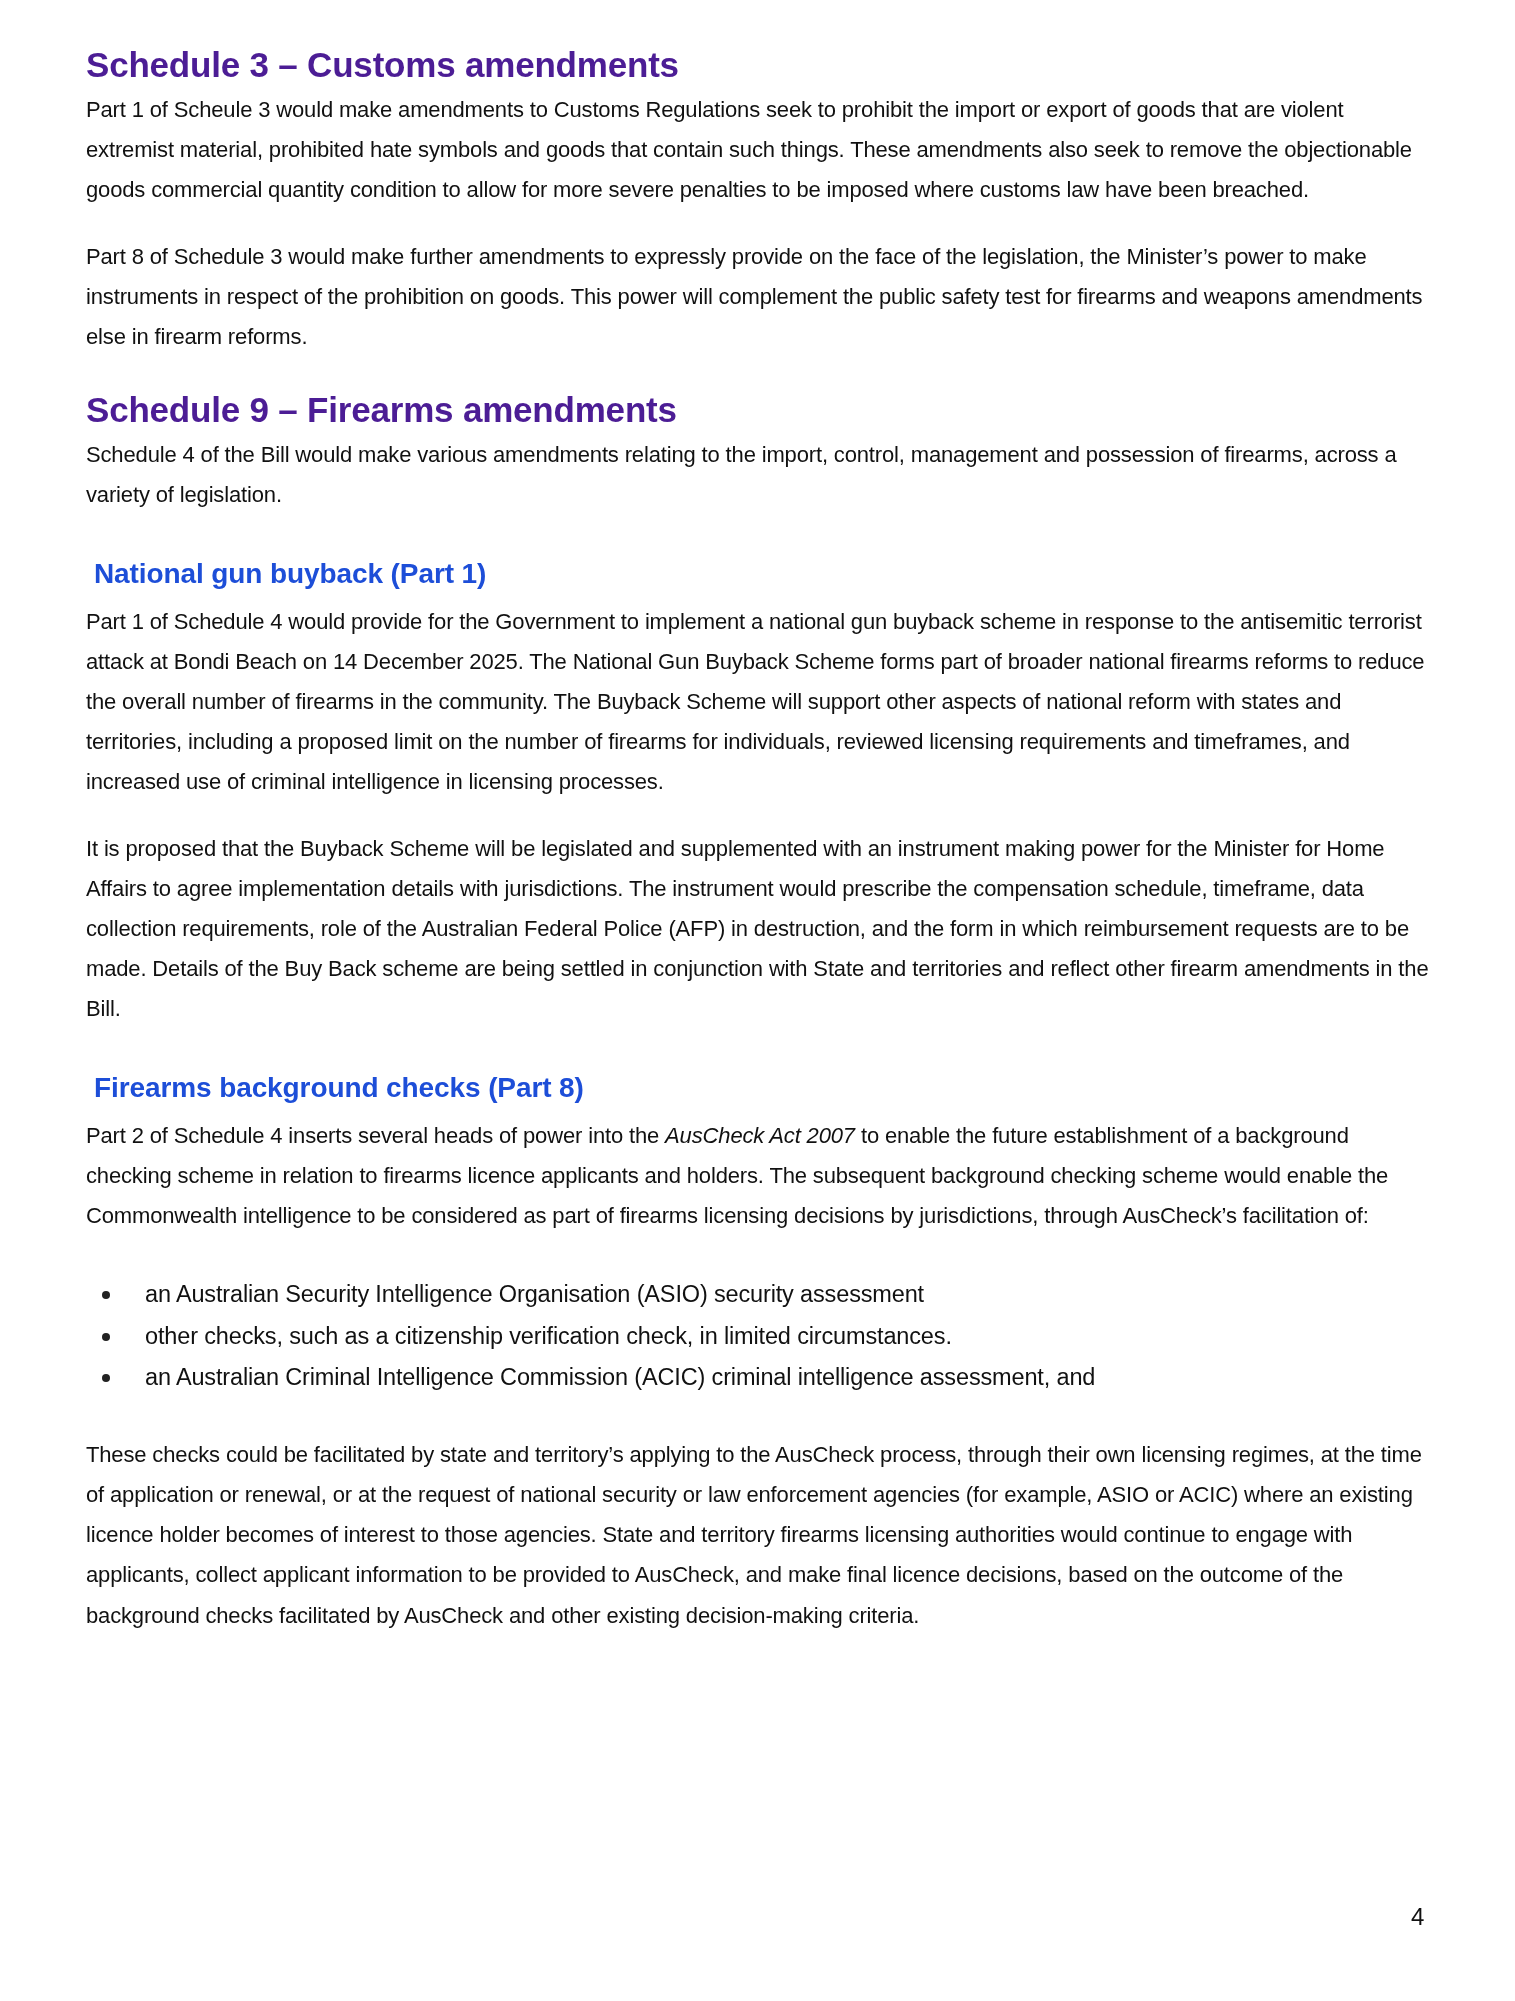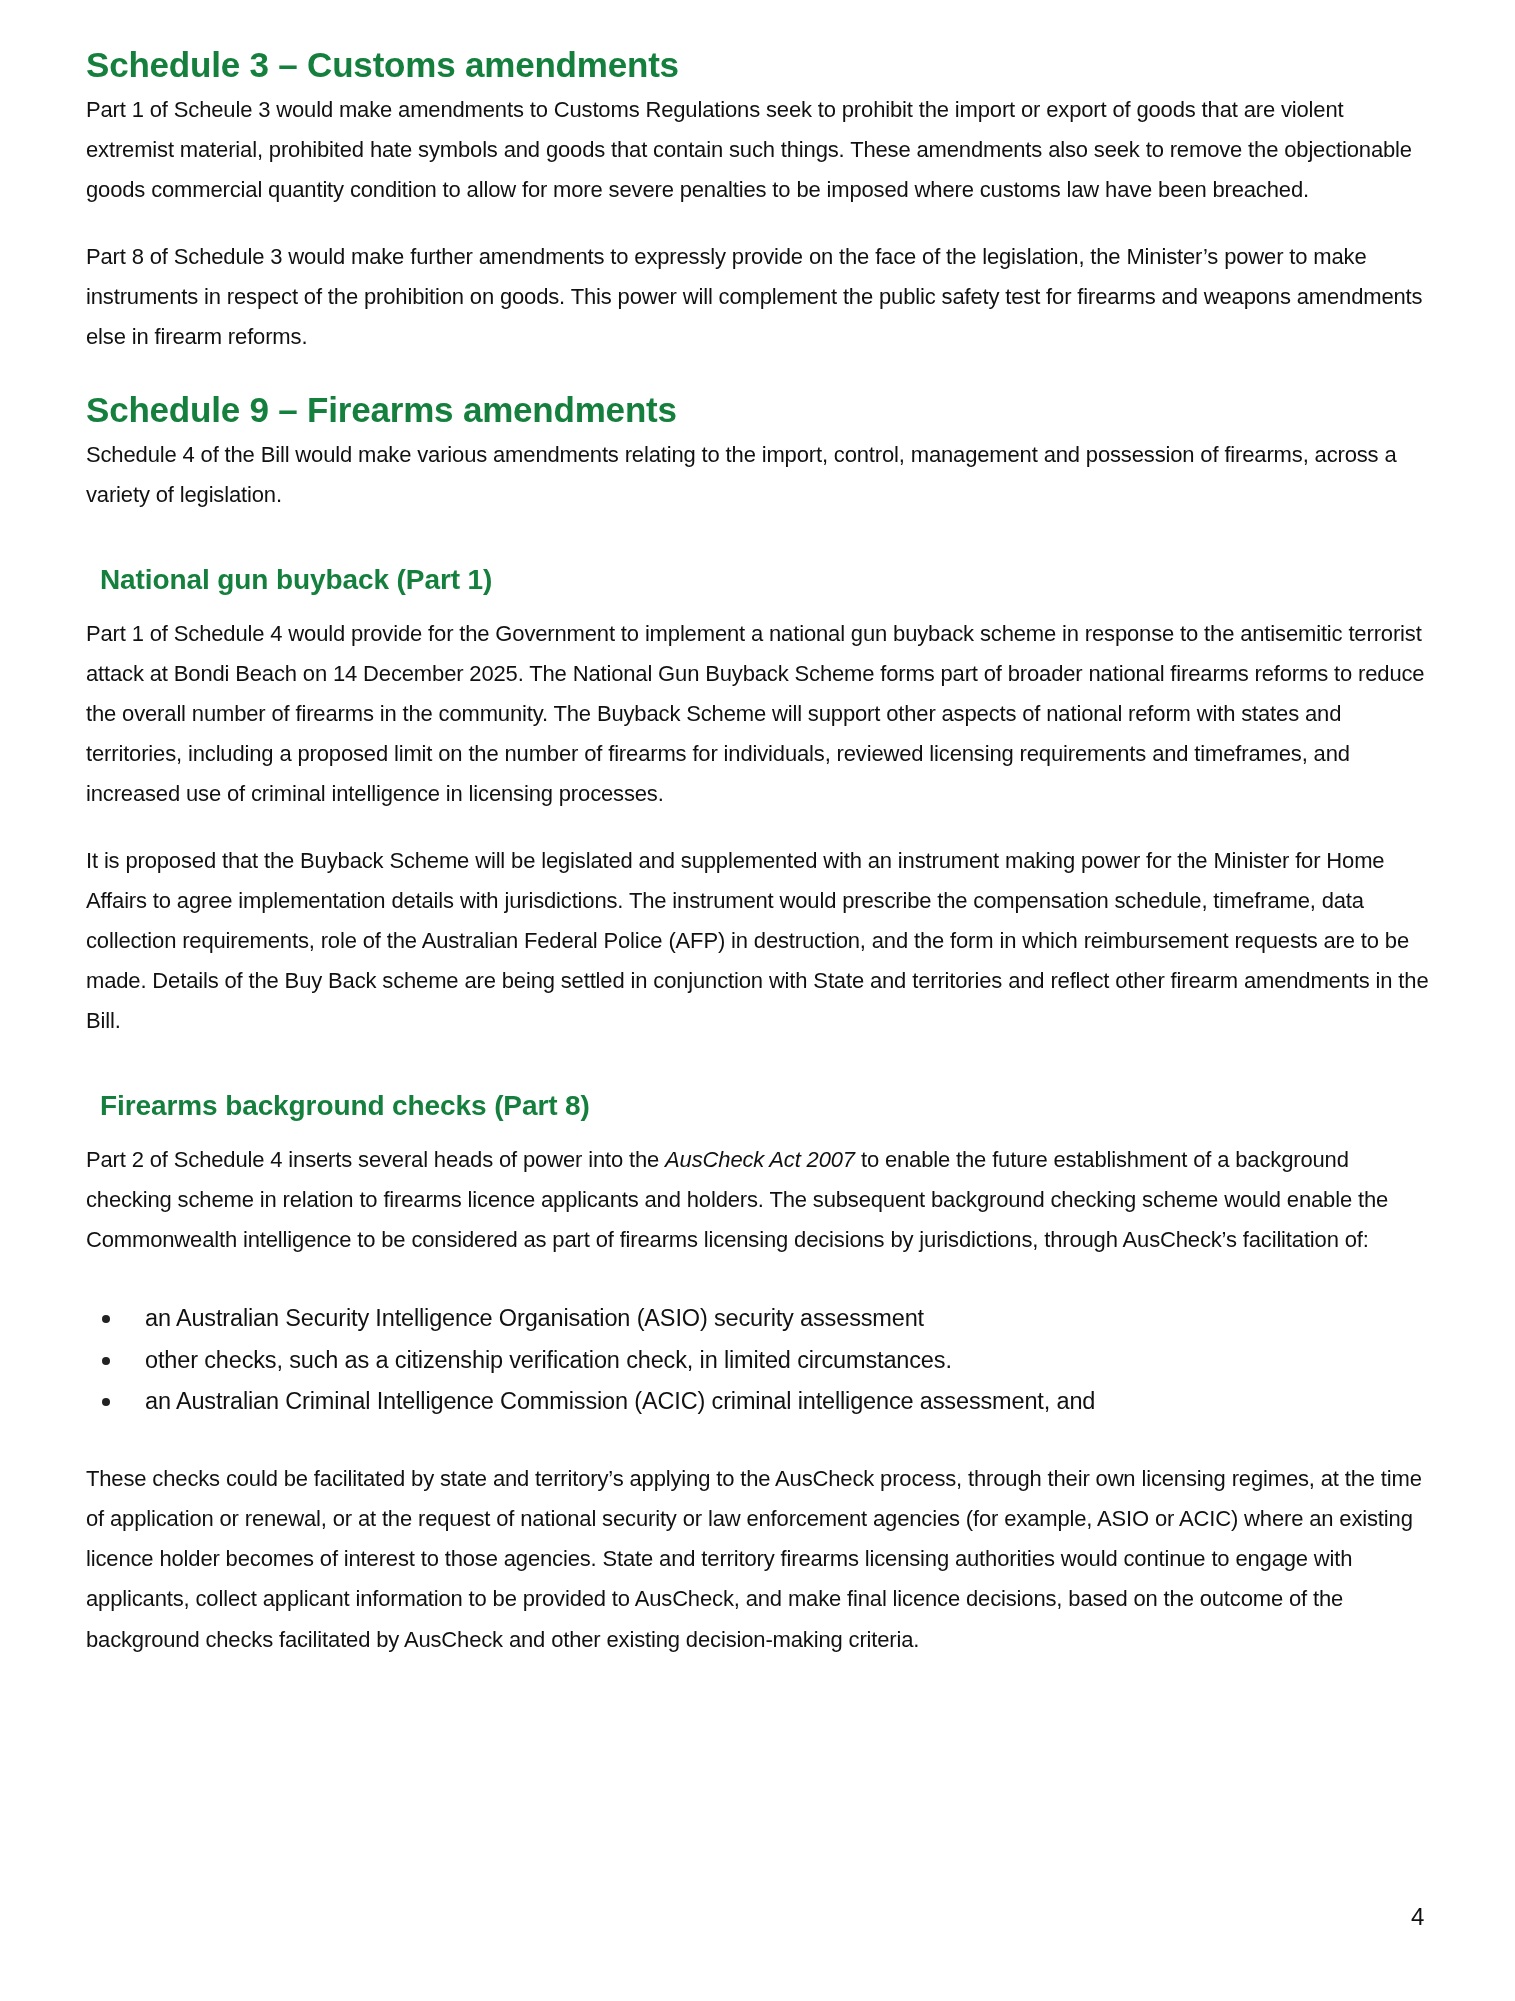--- a/index.html
+++ b/index.html
@@ -3,25 +3,25 @@
   <meta charset="utf-8">
   <style>
     html, body { margin: 0; padding: 0; background: #ffffff; }
     body {
       width: 1515px; height: 2001px; position: relative; overflow: hidden;
       font-family: "Liberation Sans", "DejaVu Sans", sans-serif;
       color: #111111;
     }
     .page { position: absolute; left: 86px; top: 40px; width: 1345px; }
     h1 {
-      margin: 0; font-size: 35px; font-weight: bold; color: #15803d;
+      margin: 0; font-size: 35px; font-weight: bold; color: #4c1d95;
       line-height: 50px; letter-spacing: -0.2px;
     }
     h2 {
-      margin: 14px; font-size: 28px; font-weight: bold; color: #15803d;
+      margin: 8px; font-size: 28px; font-weight: bold; color: #1d4ed8;
       line-height: 40px; letter-spacing: -0.1px;
     }
     p {
       margin: 0; font-size: 22px; line-height: 40.2px; letter-spacing: -0.15px;
     }
     .gap { height: 26px; }
     ul { list-style: none; margin: 12px; padding: 0; }
     ul li { position: relative; padding-left: 47px; font-size: 23.5px; line-height: 41.5px; letter-spacing: -0.15px; }
     ul li .bullet { position: absolute; left: 4px; top: 17px; width: 8px; height: 8px; border-radius: 50%; background: #222; }
     em { font-style: italic; }

